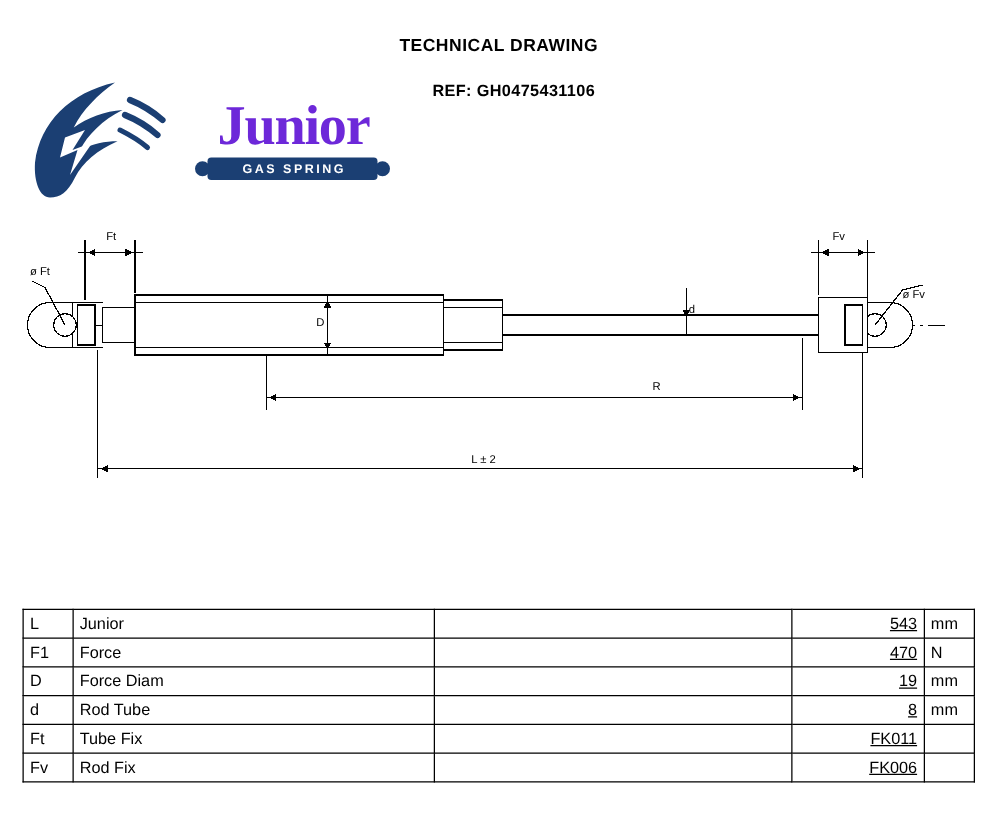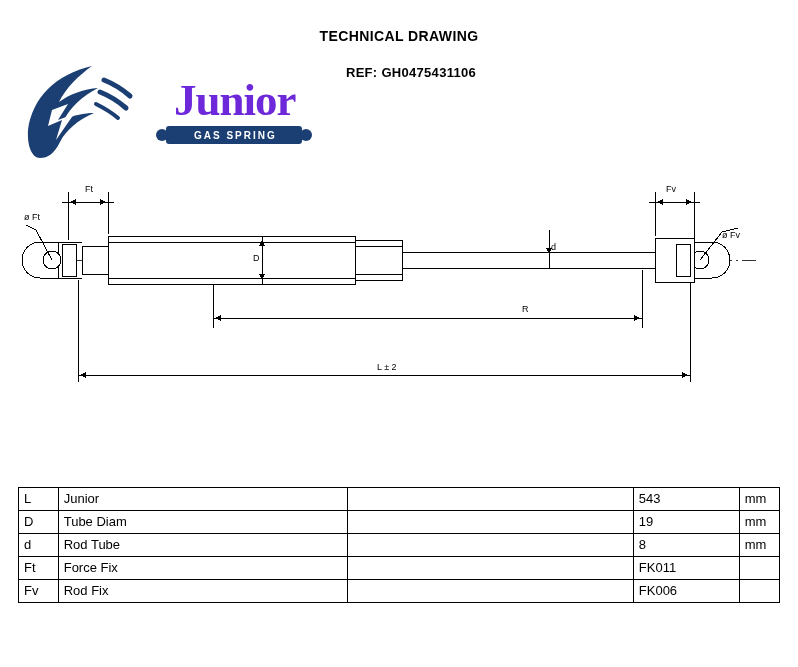--- a/index.html
+++ b/index.html
@@ -125,21 +125,21 @@
   }
   .spec-table td {
     border: 1px solid #000000;
     height: 22px;
     padding: 0 5px;
     line-height: 22px;
   }
   .col-sym { width: 30px; }
   .col-desc { width: 300px; }
   .col-blank { width: 300px; }
-  .col-val { width: 100px; padding-right: 6px; }
+  .col-val { width: 100px; text-align: right; padding-right: 6px; text-decoration: underline; }
   .col-unit { width: 30px; text-align: left; padding-left: 4px; margin-left: 16px; }
 </style>
 </head>
 <body>
 
 <div class="page">
 
   <div class="title">TECHNICAL DRAWING</div>
   <div class="ref">REF:  GH0475431106</div>
 
@@ -240,36 +240,43 @@
   <table class="spec-table">
     <tbody>
       <tr>
         <td class="col-sym">L</td>
         <td class="col-desc">Junior</td>
         <td class="col-blank"></td>
         <td class="col-val">543</td>
         <td class="col-unit">mm</td>
       </tr>
       <tr>
+        <td class="col-sym">F1</td>
+        <td class="col-desc">Force</td>
+        <td class="col-blank"></td>
+        <td class="col-val">470</td>
+        <td class="col-unit">N</td>
+      </tr>
+      <tr>
         <td class="col-sym">D</td>
-        <td class="col-desc">Tube Diam</td>
+        <td class="col-desc">Force Diam</td>
         <td class="col-blank"></td>
         <td class="col-val">19</td>
         <td class="col-unit">mm</td>
       </tr>
       <tr>
         <td class="col-sym">d</td>
         <td class="col-desc">Rod Tube</td>
         <td class="col-blank"></td>
         <td class="col-val">8</td>
         <td class="col-unit">mm</td>
       </tr>
       <tr>
         <td class="col-sym">Ft</td>
-        <td class="col-desc">Force Fix</td>
+        <td class="col-desc">Tube Fix</td>
         <td class="col-blank"></td>
         <td class="col-val">FK011</td>
         <td class="col-unit"></td>
       </tr>
       <tr>
         <td class="col-sym">Fv</td>
         <td class="col-desc">Rod Fix</td>
         <td class="col-blank"></td>
         <td class="col-val">FK006</td>
         <td class="col-unit"></td>

